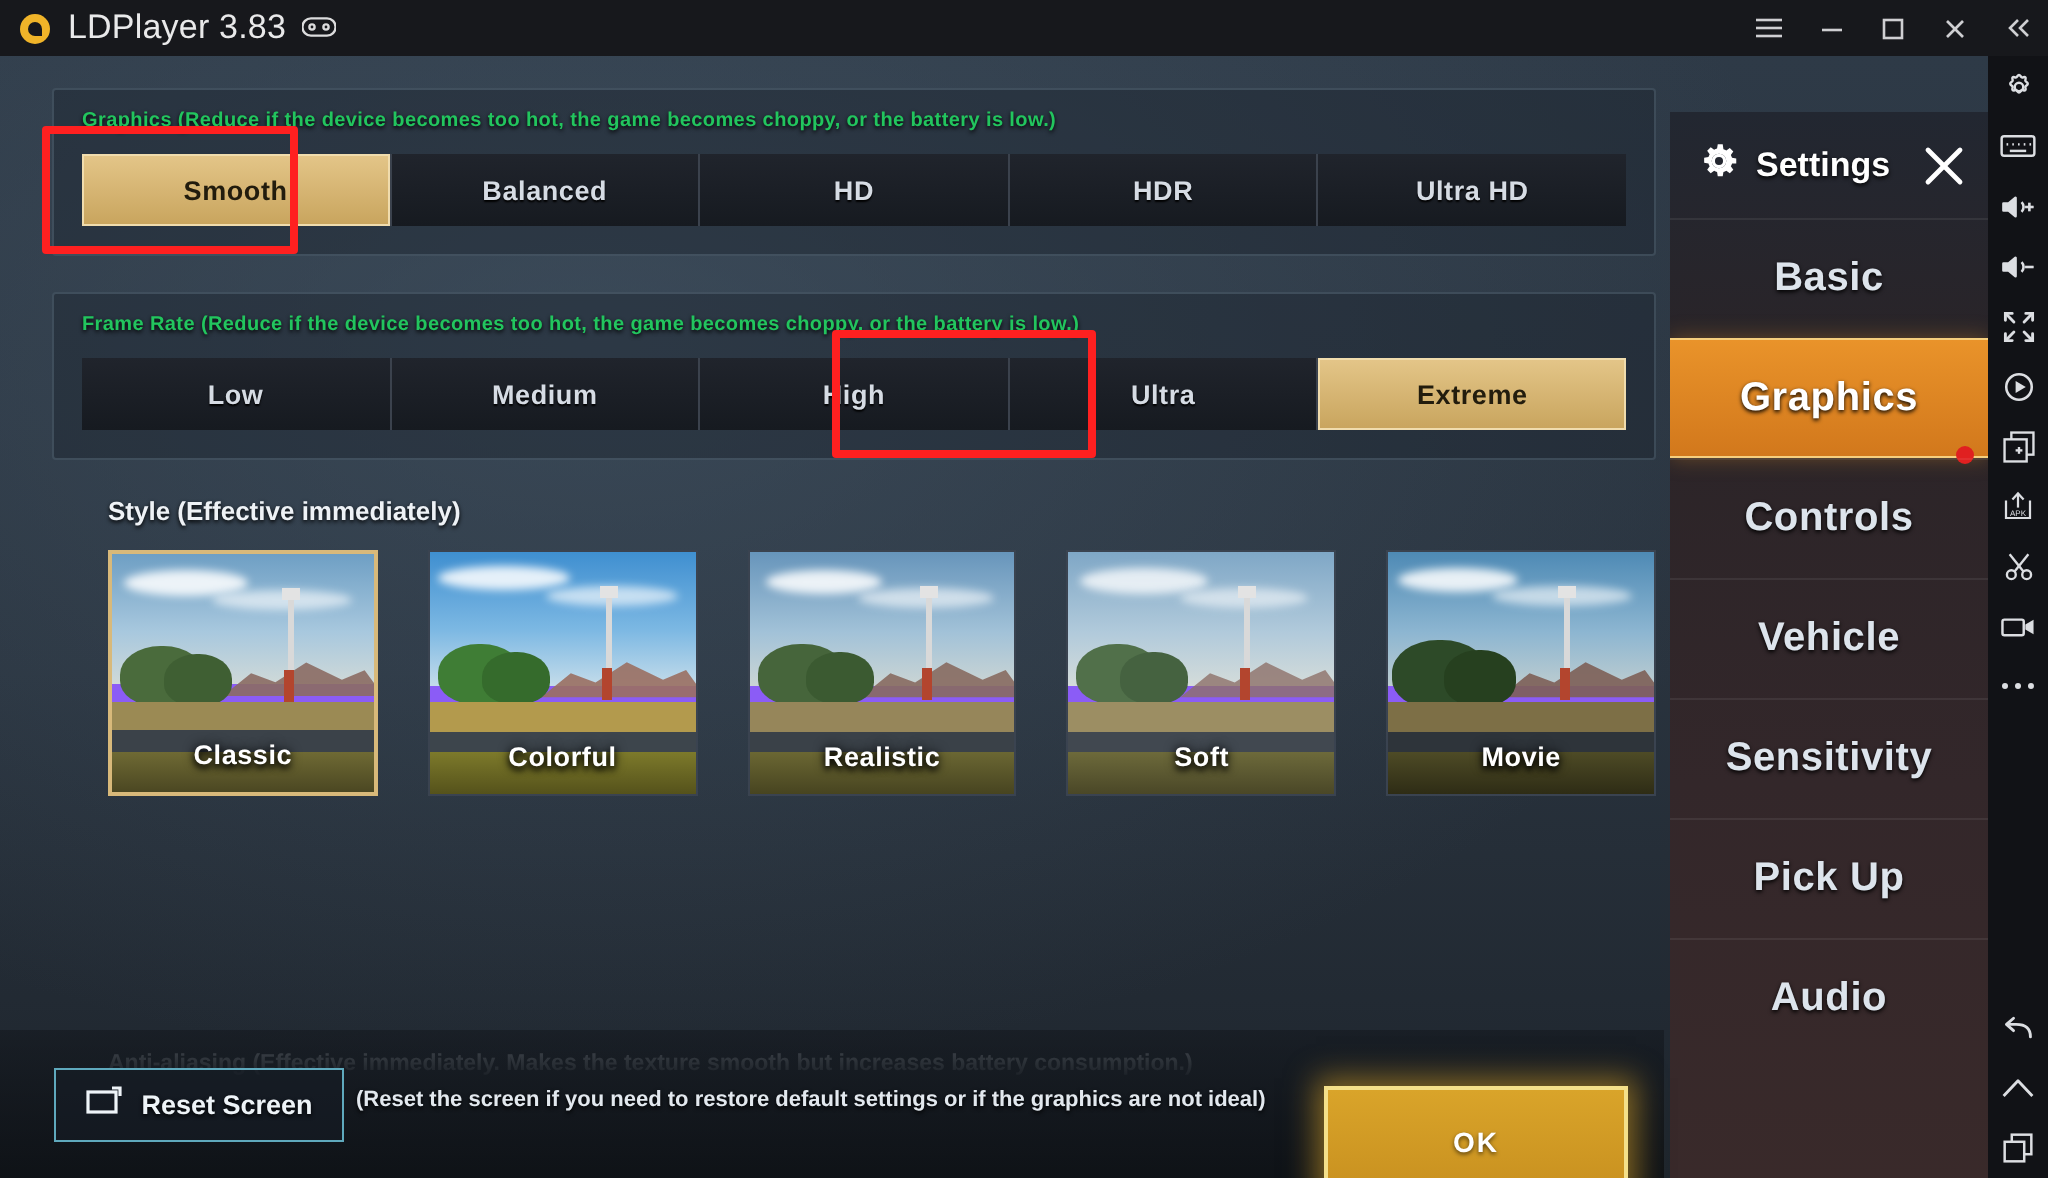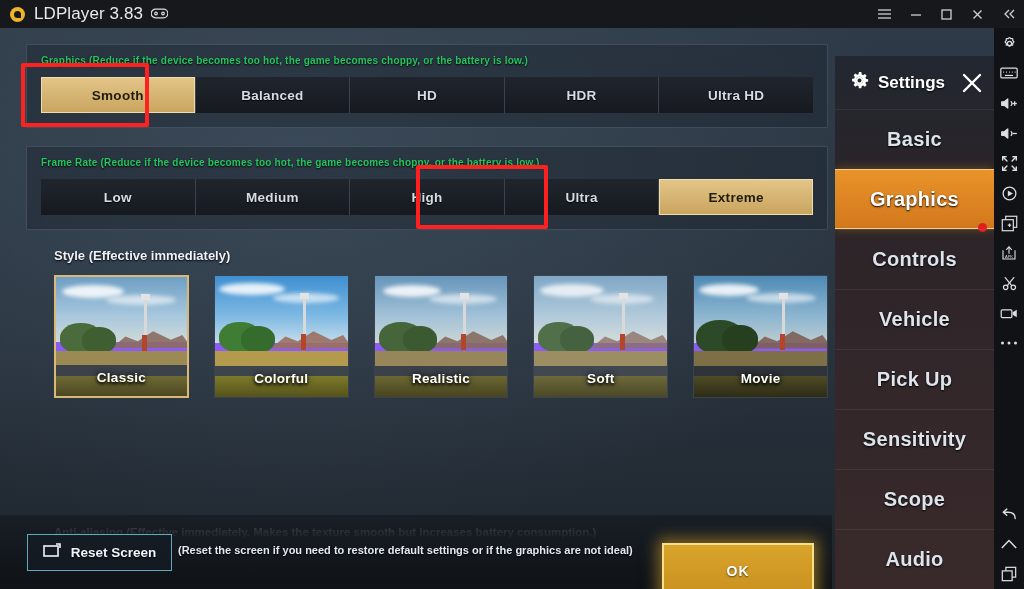--- a/index.html
+++ b/index.html
@@ -394,23 +394,22 @@
       </span>
     </div>
 
     <div class="sb-item">Basic</div>
     <div class="sb-item sel">
       <span>Graphics</span>
       <span id="sb-dot"></span>
     </div>
     <div class="sb-item">Controls</div>
     <div class="sb-item">Vehicle</div>
+    <div class="sb-item">Sensitivity</div>
     <div class="sb-item">Pick Up</div>
-    <div class="sb-item">Sensitivity</div>
-    <div class="sb-item">Scope</div>
     <div class="sb-item">Audio</div>
 
   </div>
 </div>
 
 <div id="toolbar">
 
   <div class="tool">
     <svg width="17" height="17" viewBox="0 0 24 24" fill="none" stroke="#dcdee2" stroke-width="1.7">
       <circle cx="12" cy="12" r="3"></circle>

